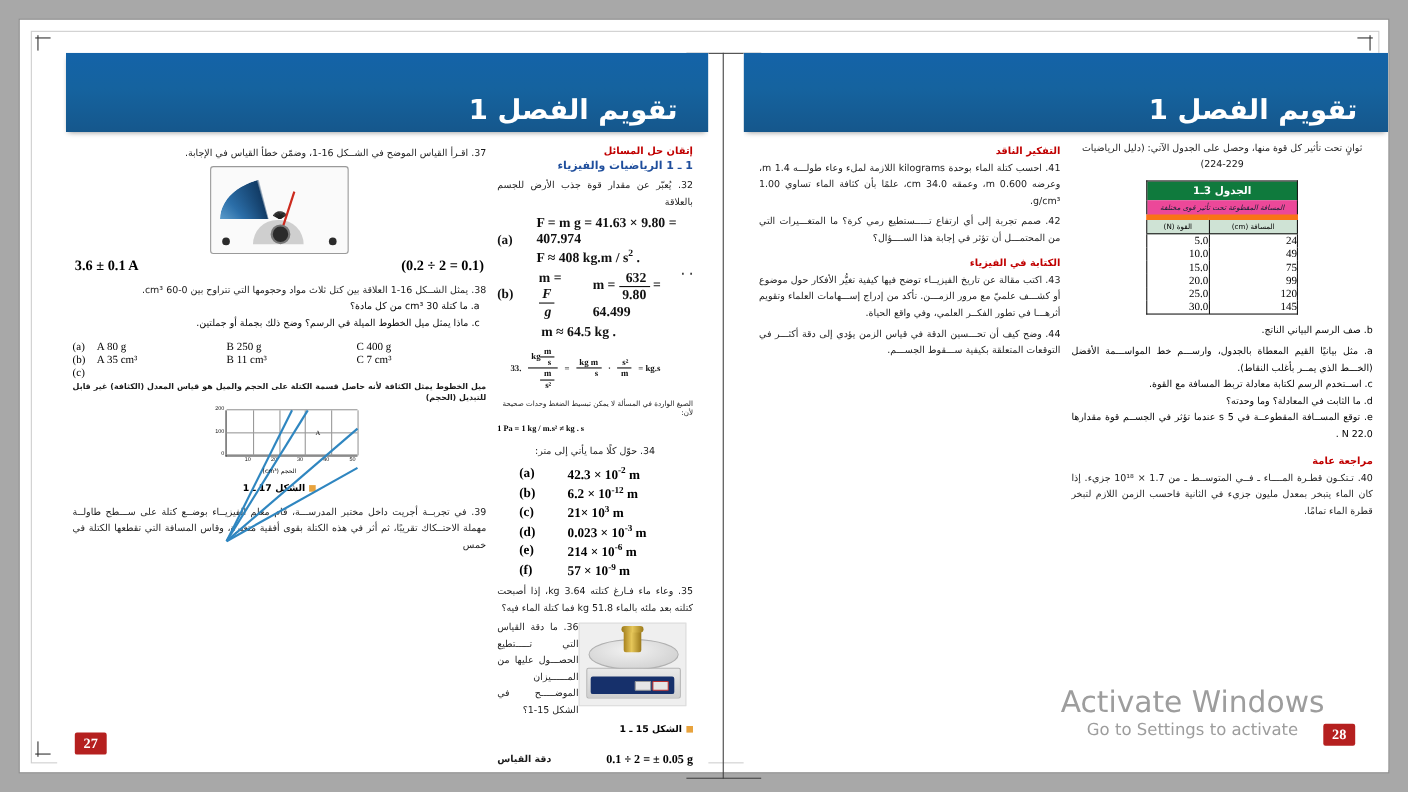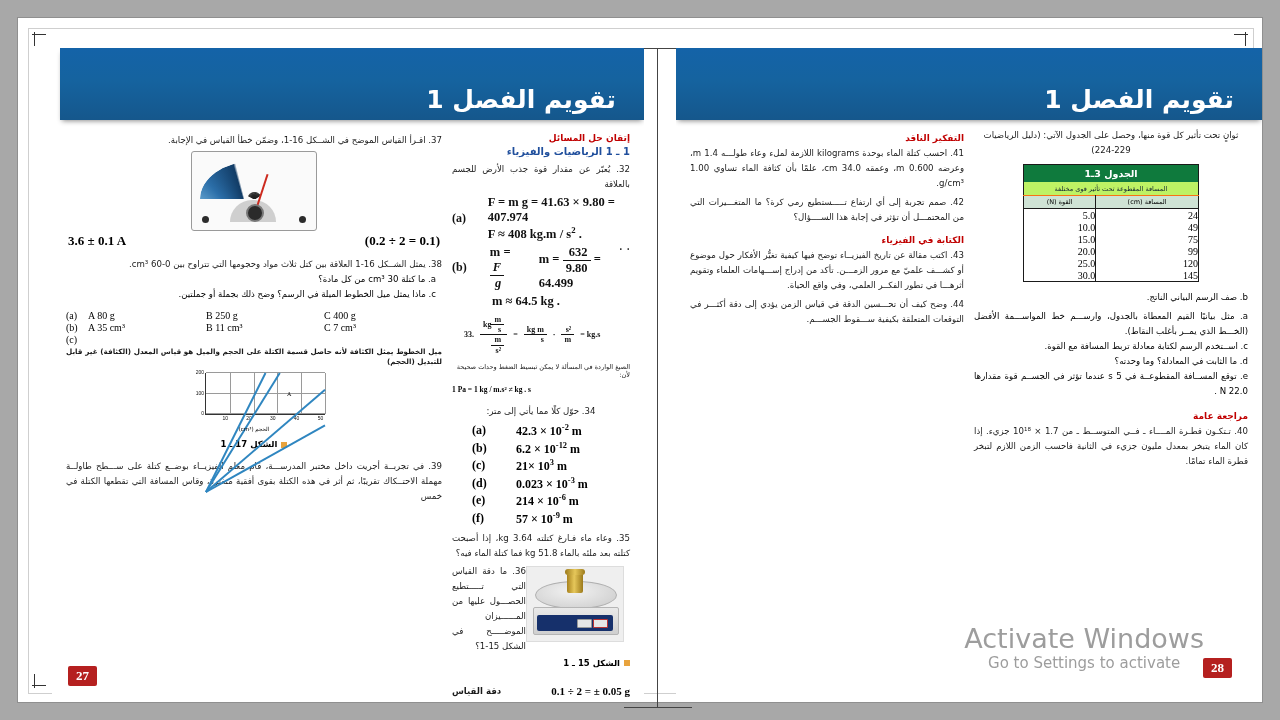--- a/index.html
+++ b/index.html
@@ -111,24 +111,24 @@
   .balance{width:96px;height:74px;position:relative;margin:2px 6px 0 0;float:right;background:#efefef;border:1px solid #ddd;}
   .bal-body{position:absolute;left:6px;bottom:6px;width:84px;height:26px;background:linear-gradient(180deg,#e9e9e9,#cfcfcf);border:1px solid #b5b5b5;border-radius:2px;}
   .bal-screen{position:absolute;left:10px;bottom:10px;width:76px;height:16px;background:#16306b;border-radius:2px;}
   .bal-btn{position:absolute;bottom:13px;width:13px;height:7px;border-radius:1px;background:#e6e6e6;border:1px solid #999;}
   .bal-btn.a{left:50px;} .bal-btn.b{left:66px;border-color:#b33;}
   .bal-pan{position:absolute;left:8px;top:14px;width:80px;height:26px;border-radius:50%;background:radial-gradient(ellipse at 45% 35%,#f2f2f2,#c9c9c9);border:1px solid #b0b0b0;}
   .bal-weight{position:absolute;left:40px;top:6px;width:16px;height:20px;background:linear-gradient(90deg,#a8821e,#e6c75a 45%,#9c7a1b);border-radius:2px;}
   .bal-weight:after{content:"";position:absolute;left:-2px;top:-4px;width:20px;height:6px;border-radius:3px;background:linear-gradient(90deg,#9c7a1b,#e6c75a,#9c7a1b);}
 
   
-  .tbl{width:176px;margin:6px auto 8px;border:1px solid #1a1a1a;border-collapse:collapse;direction:rtl;}
+  .tbl{width:138px;margin:6px auto 8px;border:1px solid #1a1a1a;border-collapse:collapse;direction:rtl;}
   .tbl .thead{background:#0f7a3d;color:#fff;text-align:center;font-weight:bold;font-size:9.5px;padding:3px;font-family:"DejaVu Sans",sans-serif;}
-  .tbl .tsub{background:#bef264;text-align:center;font-size:6.5px;padding:2.5px;font-family:"DejaVu Sans",sans-serif;color:#123;}
-  .tbl .tcolh{background:#cfe3d5;text-align:center;font-size:6.5px;padding:2px;font-family:"DejaVu Sans",sans-serif;border-top:1px solid #f97316;margin-top:36px;}
+  .tbl .tsub{background:#ec4899;text-align:center;font-size:6.5px;padding:2.5px;font-family:"DejaVu Sans",sans-serif;color:#123;font-style:italic;}
+  .tbl .tcolh{background:#cfe3d5;text-align:center;font-size:6.5px;padding:2px;font-family:"DejaVu Sans",sans-serif;border-top:5px solid #f97316;margin-top:36px;}
   .tbl td{border-left:1px solid #1a1a1a;}
   .tbl td:last-child{border-left:none;}
   .tbl .val{text-align:right;font-family:"Liberation Serif",serif;font-size:10px;padding:0.5px 0;}
 
   .subq{font-family:"DejaVu Sans",sans-serif;font-size:8.6px;line-height:1.75;text-align:justify;}
 
   .pagenum{
     display:inline-block;background:#b5201f;color:#fff;font-weight:bold;
     font-family:"Liberation Serif",serif;font-size:13px;padding:2px 8px;border-radius:2px;
   }

